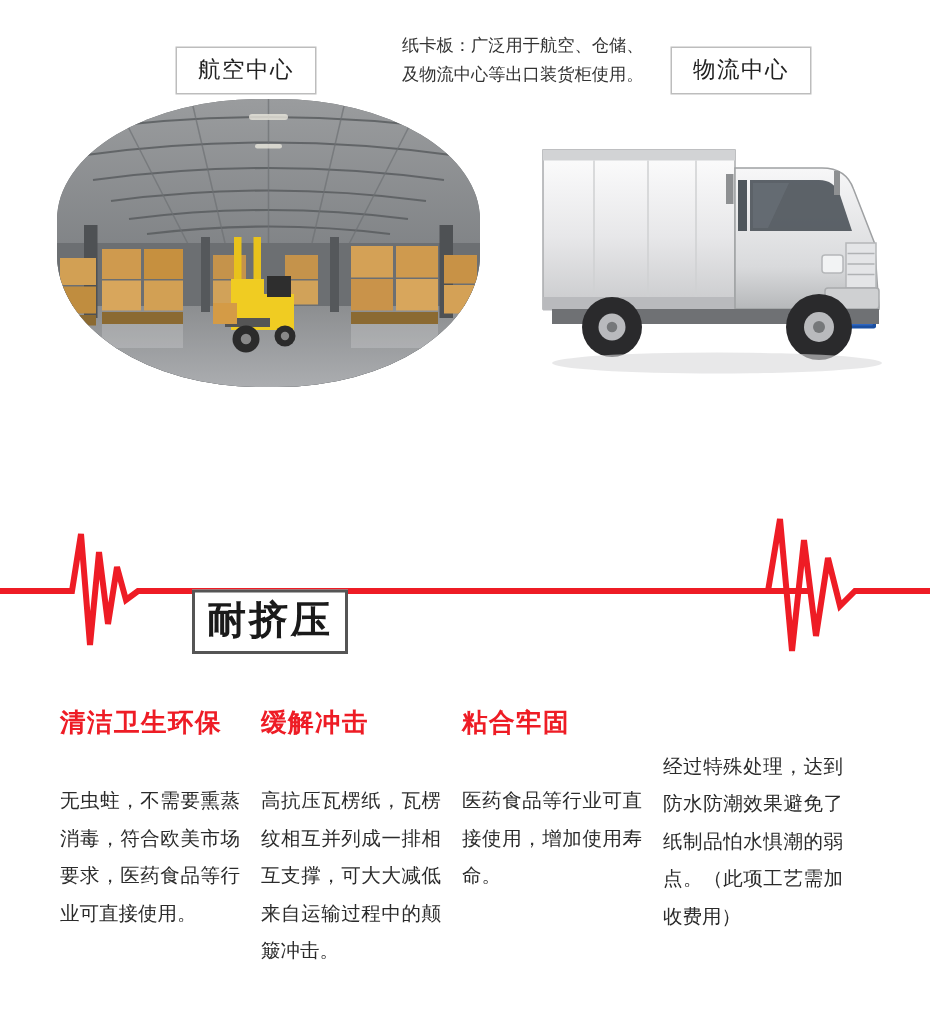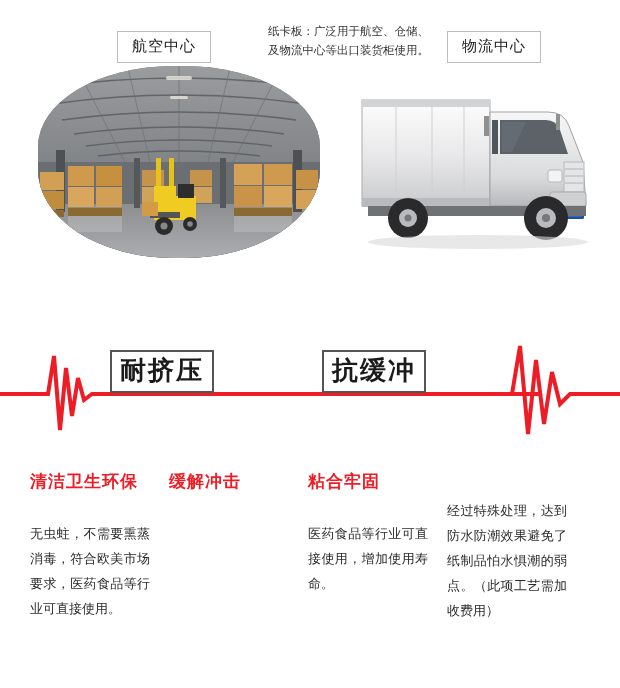--- a/index.html
+++ b/index.html
@@ -78,26 +78,26 @@
     position: absolute;
     left: 0;
     top: 338px;
     width: 620px;
     height: 110px;
   }
   .wave-svg { position:absolute; left:0; top:0; }
 
   .headline-row {
     position: absolute;
-    left: 110px;
+    left: 128px;
     top: 12px;
     width: 316px;
     height: 86px;
     display: flex;
-    align-items: flex-start;
+    align-items: flex-end;
     justify-content: space-between;
     z-index: 3;
   }
   .headline-item {
     background: #ffffff;
     border: 2px solid #555;
     font-size: 26px;
     font-weight: bold;
     color: #1a1a1a;
     letter-spacing: 2px;
@@ -105,21 +105,21 @@
     line-height: 1.1;
   }
 
   
   .features {
     position: absolute;
     left: 0;
     top: 470px;
     width: 616px;
     display: flex;
-    padding: 0 30px;
+    padding: 0 40px;
     box-sizing: border-box;
   }
   .feature-col {
     width: 25%;
     box-sizing: border-box;
     padding-right: 10px;
   }
   .feature-title {
     color: #ee1c25;
     font-size: 17px;
@@ -306,31 +306,31 @@
 </div>
 
 <div class="wave-section">
   <svg class="wave-svg" width="620" height="110" viewBox="0 0 620 110">
     <polyline fill="none" stroke="#ee1c25" stroke-width="4" stroke-linejoin="miter" stroke-linecap="butt" points="0,56 40,56 48,56 54,18 60,92 66,30 72,78 78,40 84,62 92,56 540,56"></polyline>
     <polyline fill="none" stroke="#ee1c25" stroke-width="4" stroke-linejoin="miter" stroke-linecap="butt" points="500,56 512,56 520,8 528,96 536,22 544,86 552,34 560,66 570,56 620,56"></polyline>
   </svg>
 
   <div class="headline-row">
     <div class="headline-item">耐挤压</div>
-    <div class="headline-item">抗缓冲</div>
   </div>
 </div>
 
 <div class="features">
   <div class="feature-col">
     <div class="feature-title">清洁卫生环保</div>
     <div class="feature-body">无虫蛀，不需要熏蒸消毒，符合欧美市场要求，医药食品等行业可直接使用。</div>
   </div>
   <div class="feature-col">
     <div class="feature-title">缓解冲击</div>
+    <div class="feature-body">高抗压瓦楞纸，瓦楞纹相互并列成一排相互支撑，可大大减低来自运输过程中的颠簸冲击。</div>
   </div>
   <div class="feature-col">
     <div class="feature-title">粘合牢固</div>
     <div class="feature-body">医药食品等行业可直接使用，增加使用寿命。</div>
   </div>
   <div class="feature-col">
     <div class="feature-body">经过特殊处理，达到防水防潮效果避免了纸制品怕水惧潮的弱点。（此项工艺需加收费用）</div>
   </div>
 </div>
 

